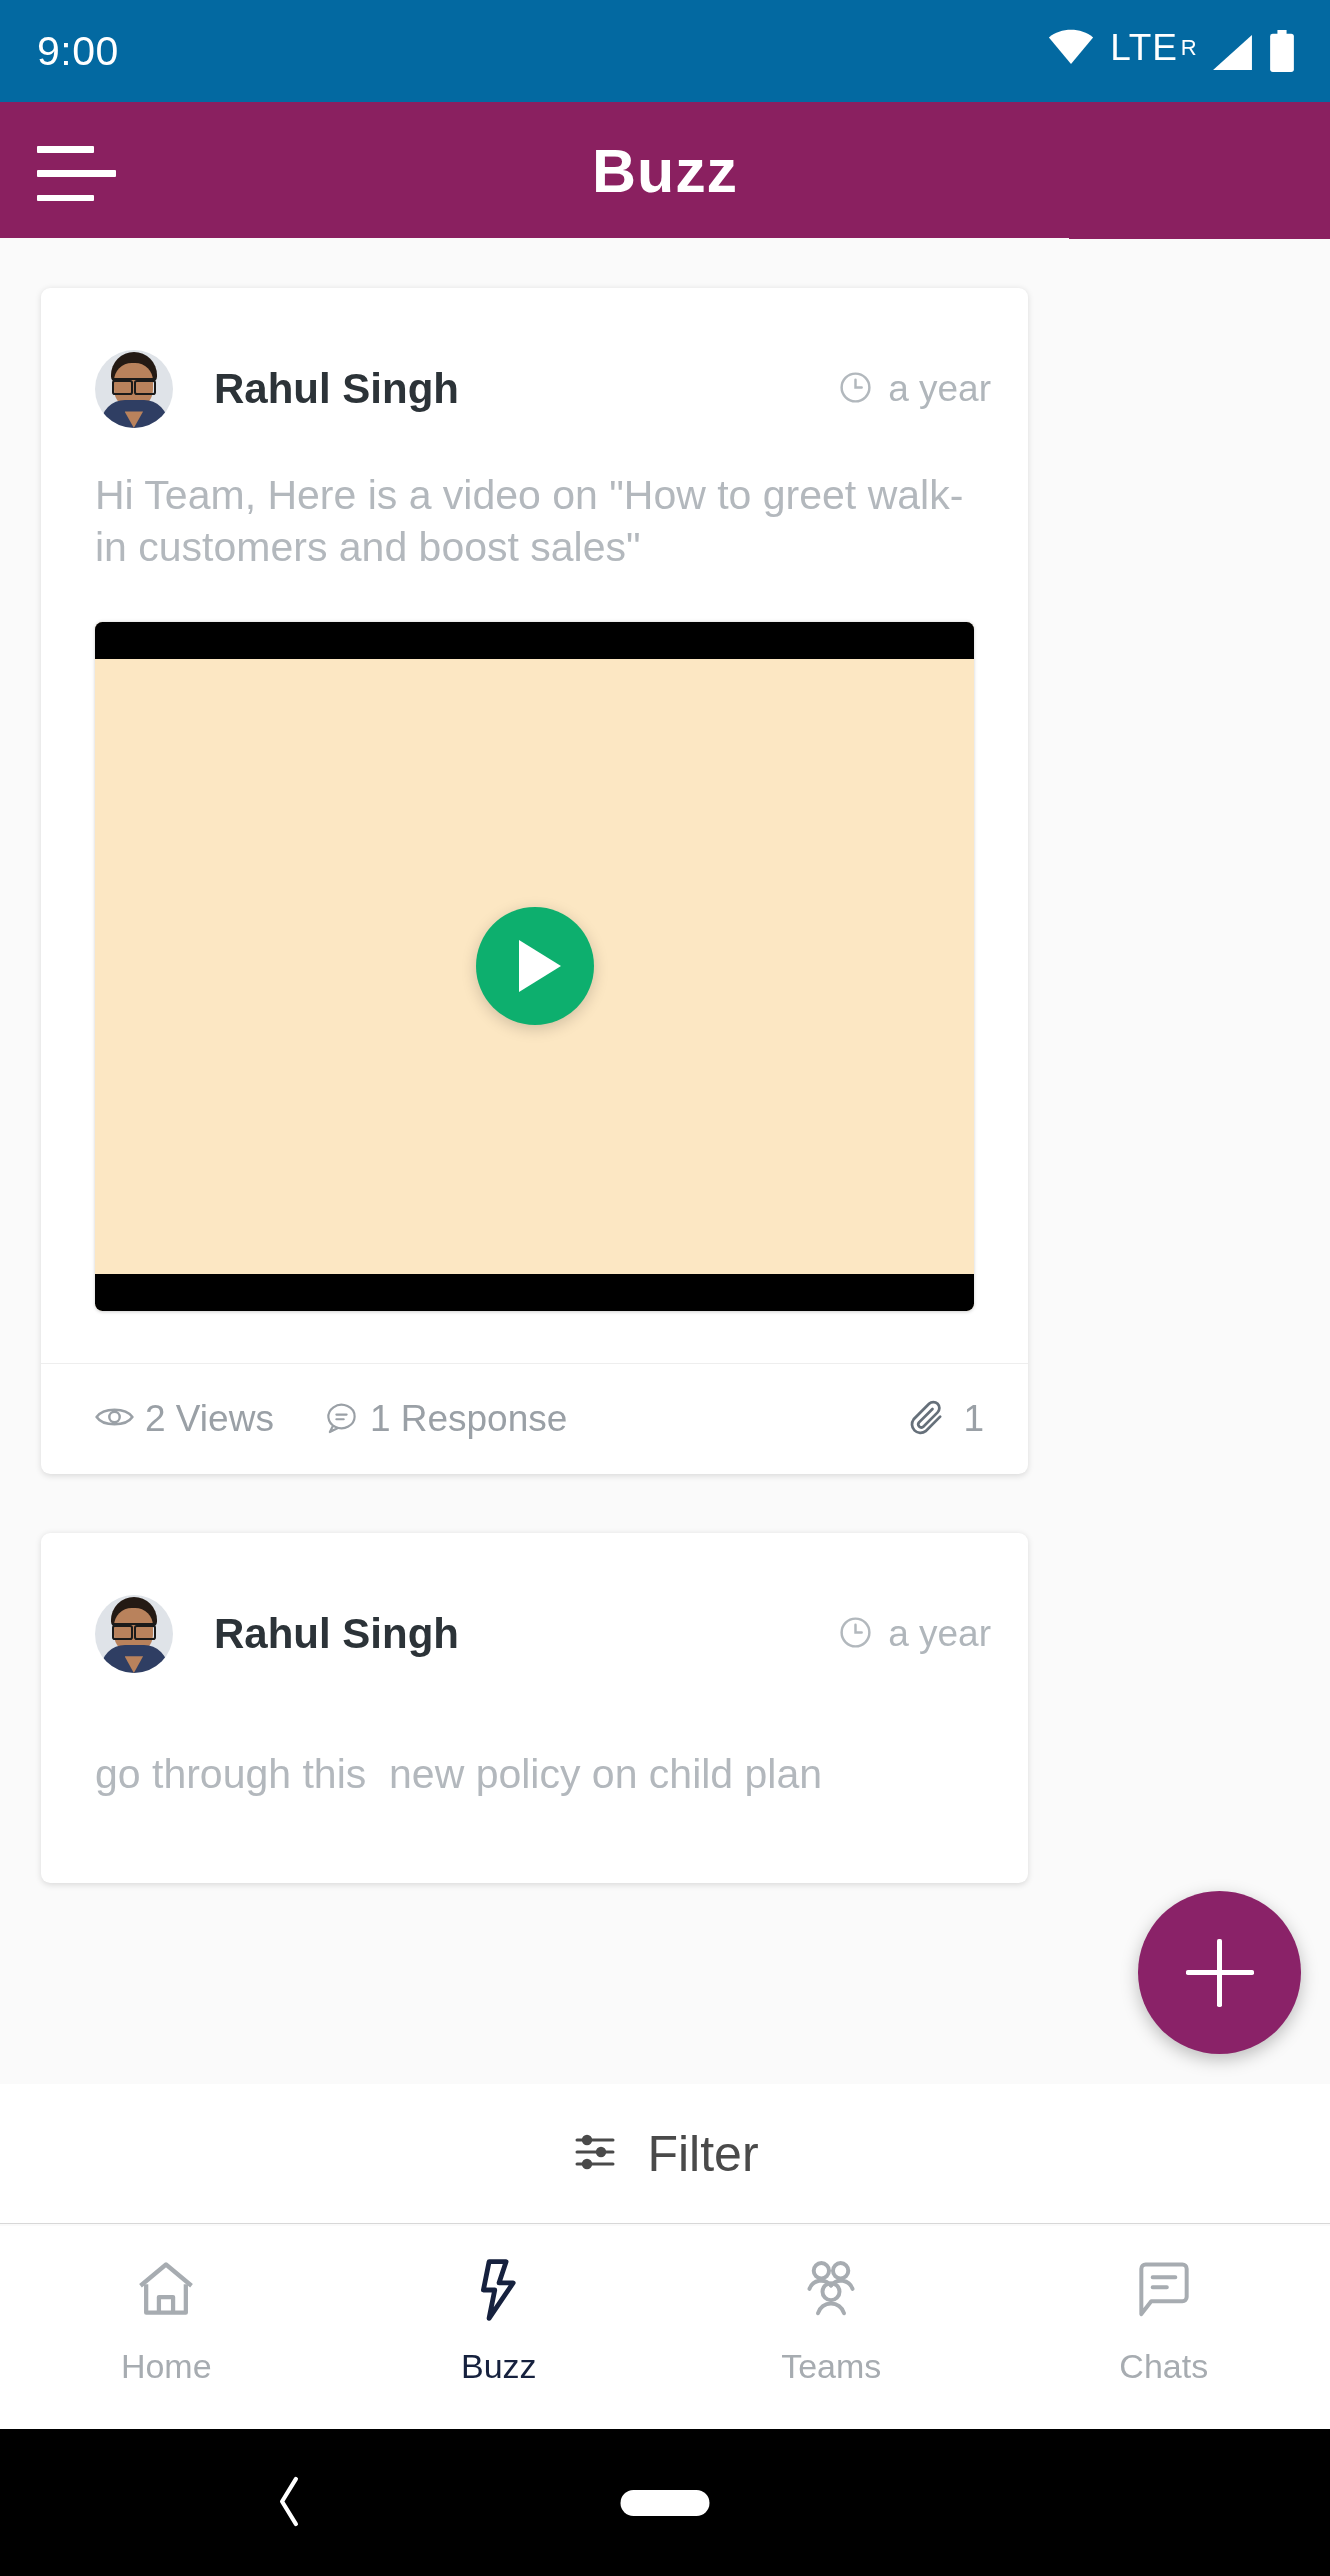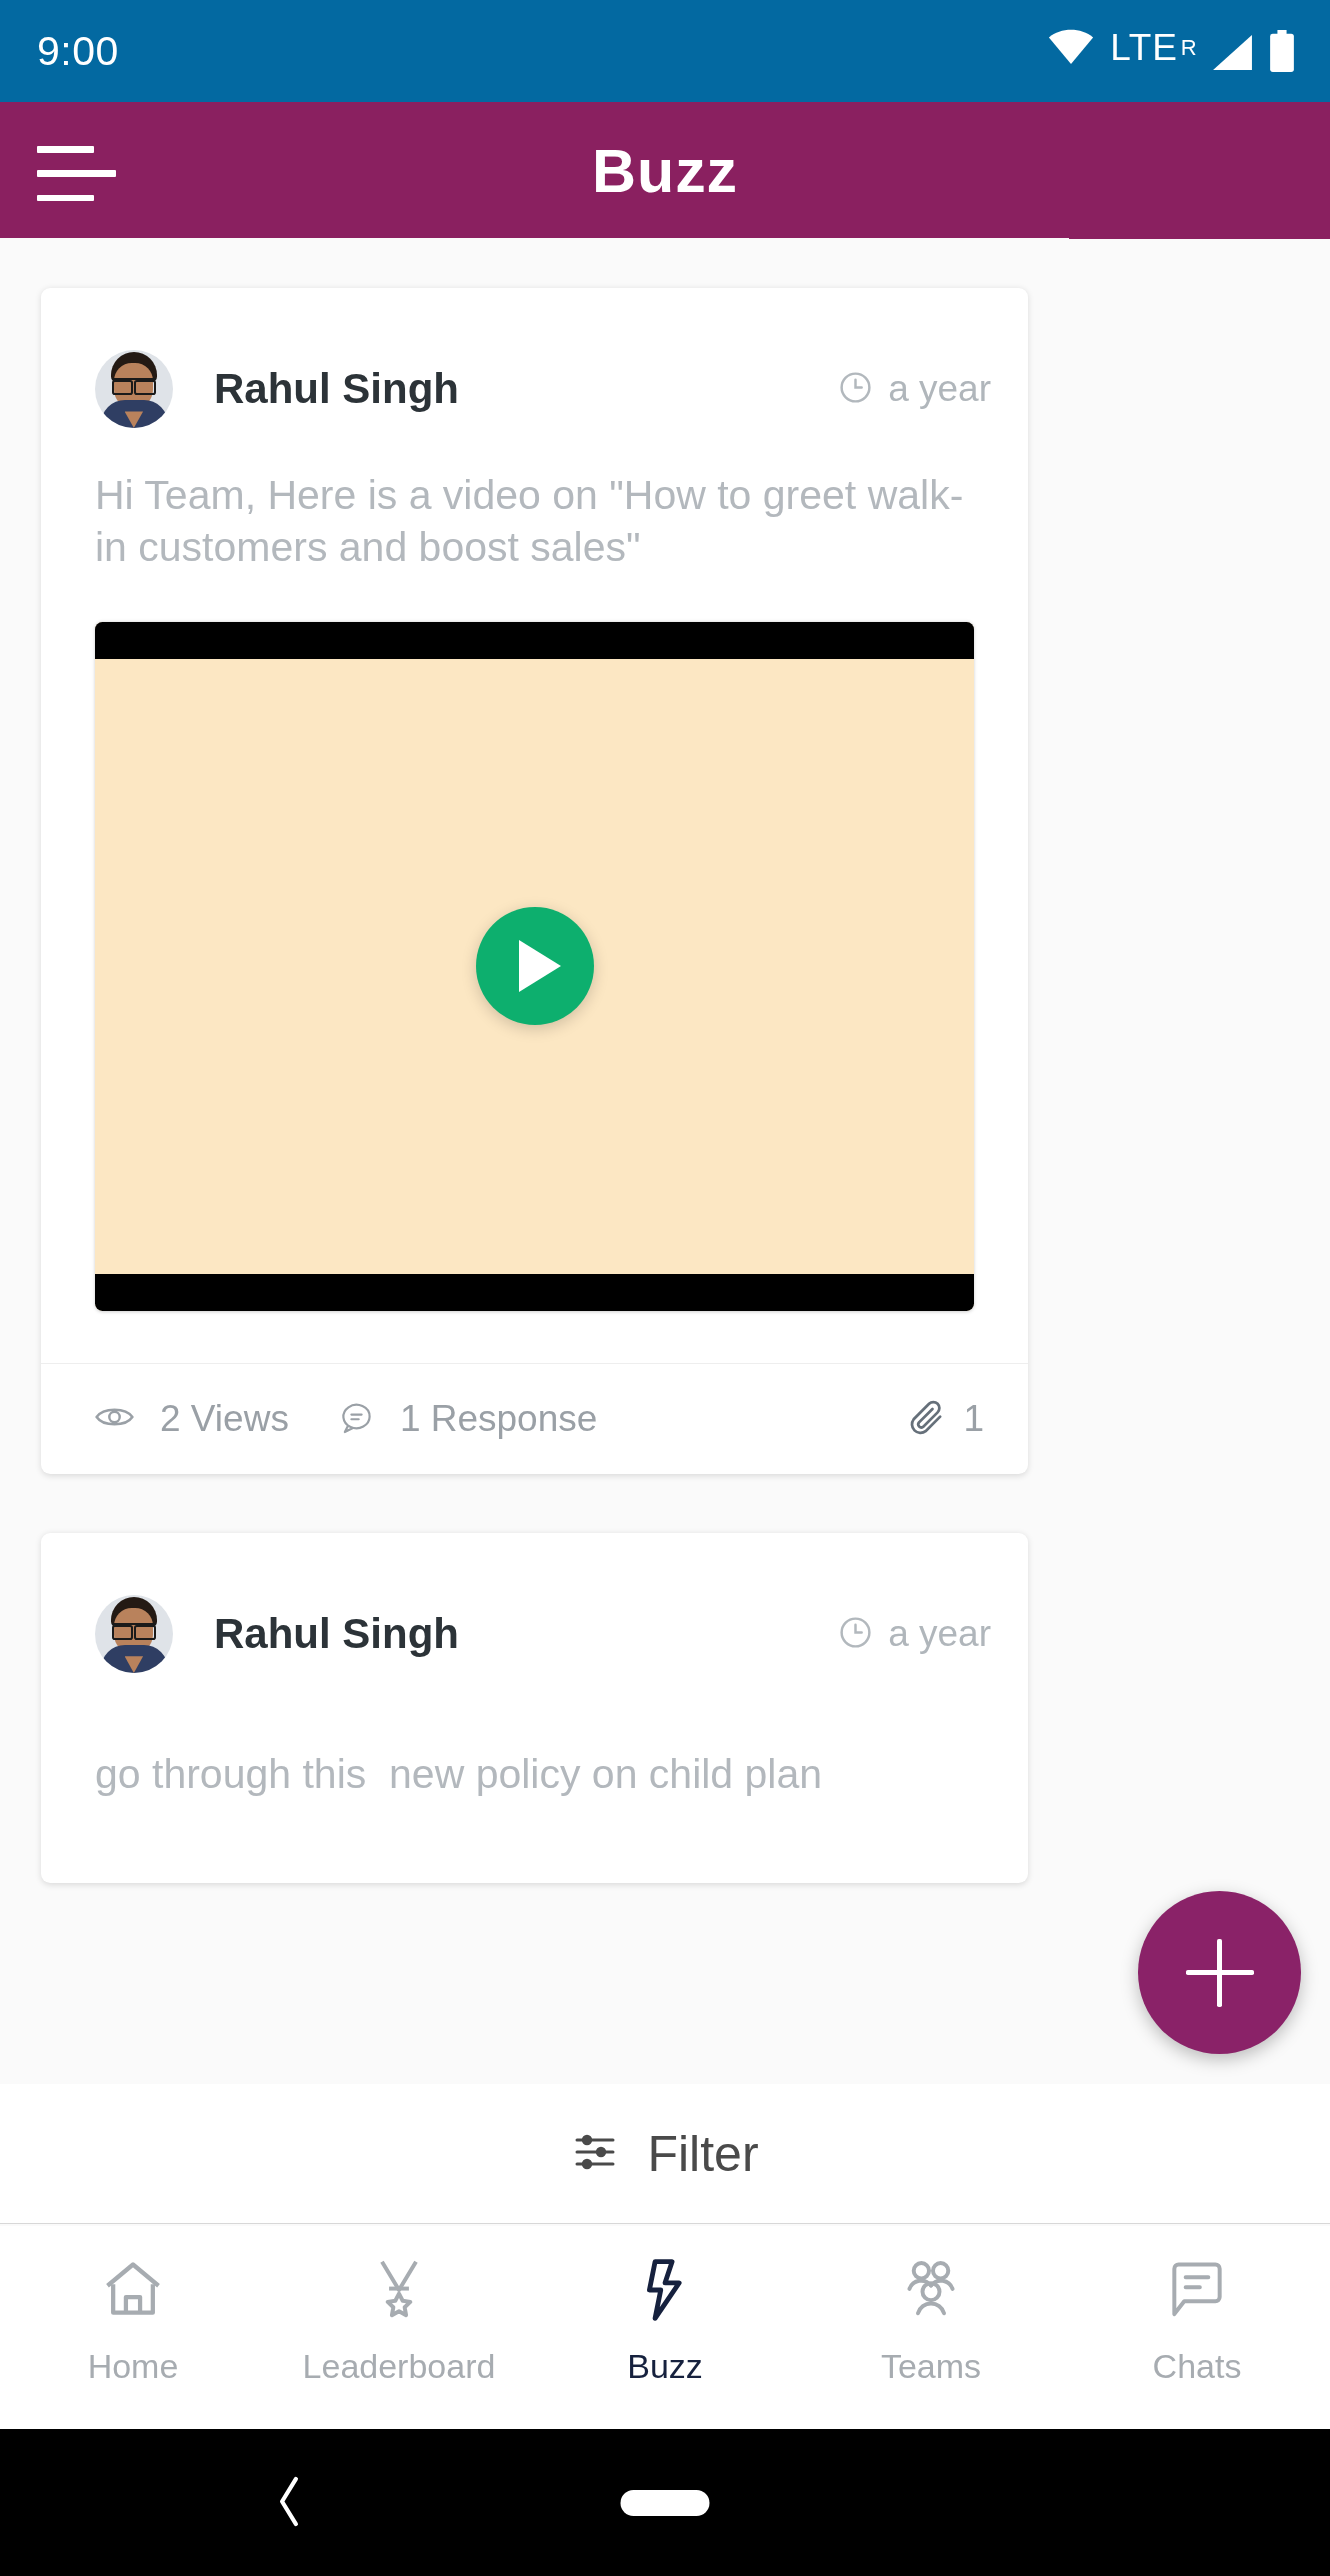--- a/index.html
+++ b/index.html
@@ -107,21 +107,21 @@
     width:0; height:0; margin-left:11px;
     border-left:42px solid #ffffff;
     border-top:26px solid transparent;
     border-bottom:26px solid transparent;
   }
 
   .card-foot {
     margin-top:52px; border-top:1.8px solid #eeeeee;
     display:flex; align-items:center; padding:0 44px 0 54px; height:111px;
   }
-  .stat { display:flex; align-items:center; gap:26px; color:#9aa0a6; }
+  .stat { display:flex; align-items:center; gap:11px; color:#9aa0a6; }
   .stat + .stat { margin-left:50px; }
   .stat-txt { font-size:37px; color:#9aa0a6; }
   .attach { margin-left:auto; display:flex; align-items:center; gap:16.6px; }
   .attach-txt { font-size:37px; color:#9aa0a6; }
 
   
   .fab {
     position:absolute; left:1138px; top:1891px; width:163px; height:163px;
     border-radius:50%; background:#8a2268; box-shadow:0 5.5px 16.6px rgba(0,0,0,.25);
     display:flex; align-items:center; justify-content:center; cursor:pointer;
@@ -323,30 +323,20 @@
       <span>
         <svg width="68" height="68" viewBox="0 0 24 24" fill="none" stroke="#a7acb1" stroke-width="1.5" stroke-linejoin="round">
           <path d="M3 10.5 L12 3 L21 10.5"></path>
             <path d="M5 10 V20 H19 V10"></path>
             <path d="M9.5 20 V14.5 H14.5 V20"></path>
         </svg>
       </span>
       <span class="nav-label">Home</span>
     </div>
 
-    <div class="nav-item">
-      <span>
-        <svg width="68" height="68" viewBox="0 0 24 24" fill="none" stroke="#a7acb1" stroke-width="1.4" stroke-linejoin="round">
-          <path d="M6 2 L12 12 L18 2"></path>
-            <path d="M8.5 11.5 H15.5"></path>
-          <path d="M12 13.3 L13.3 15.8 L16 16.2 L14 18.1 L14.5 20.9 L12 19.5 L9.5 20.9 L10 18.1 L8 16.2 L10.7 15.8 Z"></path>
-        </svg>
-      </span>
-      <span class="nav-label">Leaderboard</span>
-    </div>
 
     <div class="nav-item active">
       <span>
         <svg width="68" height="68" viewBox="0 0 24 24" fill="none" stroke="#16213e" stroke-width="1.7" stroke-linejoin="round">
           <path d="M14.5 2 H8.5 L6.5 12 H10.5 L8.5 22 L17 9.5 H12 L14.5 2 Z"></path>
         </svg>
       </span>
       <span class="nav-label">Buzz</span>
     </div>
 

